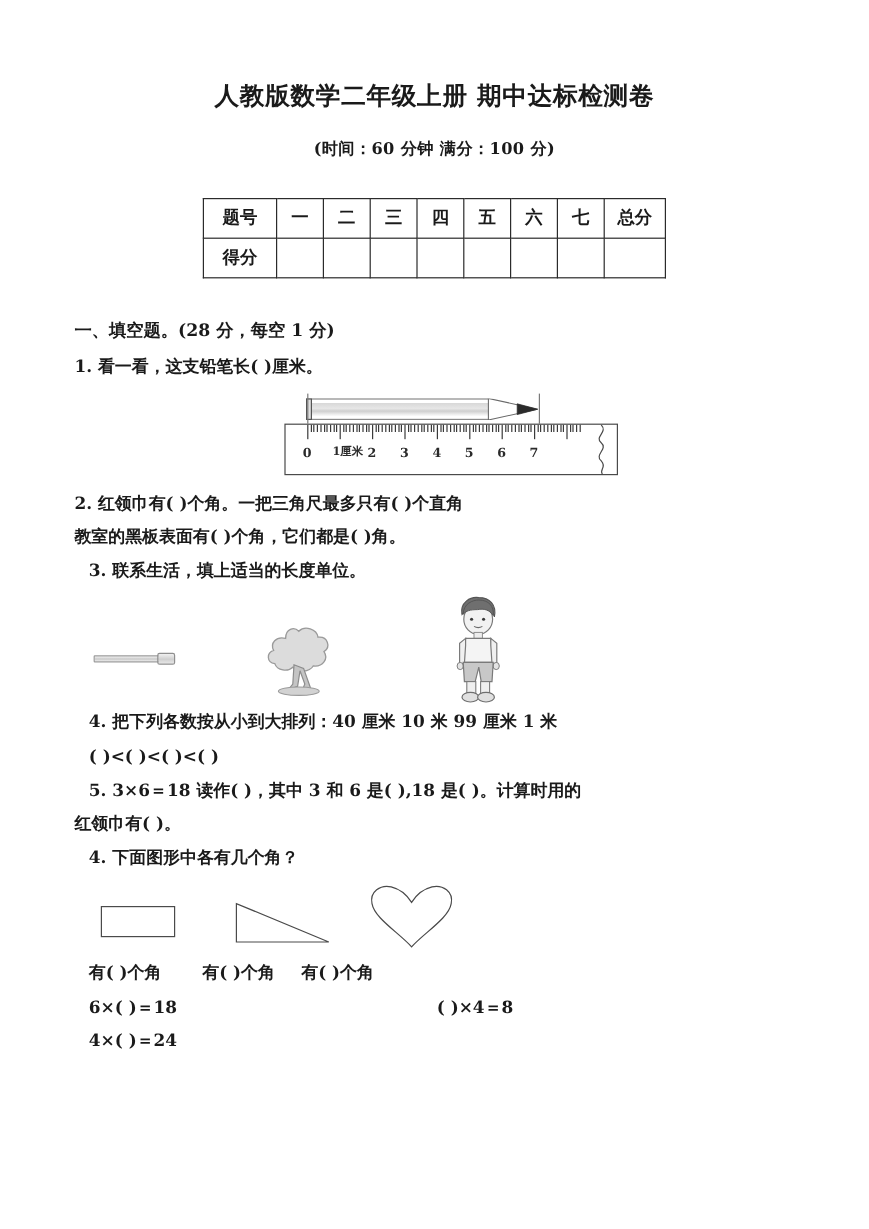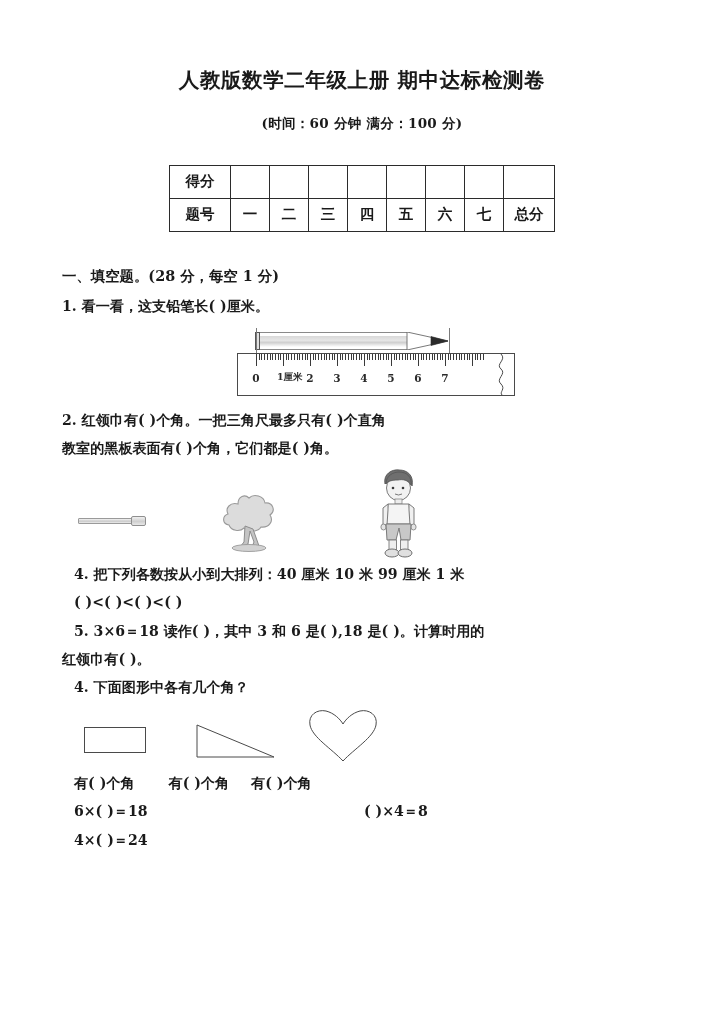--- a/index.html
+++ b/index.html
@@ -282,40 +282,40 @@
 
 <div class="page">
 
   <h1 class="doc-title">人教版数学二年级上册  期中达标检测卷</h1>
   <p class="doc-subtitle">(时间：60 分钟    满分：100 分)</p>
 
   <div class="score-table-wrap">
     <table class="score-table">
       <tbody>
           <tr>
-        <td class="lab">得分</td>
-        <td class="col"></td>
-        <td class="col"></td>
-        <td class="col"></td>
-        <td class="col"></td>
-        <td class="col"></td>
-        <td class="col"></td>
-        <td class="col"></td>
-        <td class="tot"></td>
-      </tr>
-      <tr>
         <td class="lab">题号</td>
         <td class="col">一</td>
         <td class="col">二</td>
         <td class="col">三</td>
         <td class="col">四</td>
         <td class="col">五</td>
         <td class="col">六</td>
         <td class="col">七</td>
         <td class="tot">总分</td>
+      </tr>
+      <tr>
+        <td class="lab">得分</td>
+        <td class="col"></td>
+        <td class="col"></td>
+        <td class="col"></td>
+        <td class="col"></td>
+        <td class="col"></td>
+        <td class="col"></td>
+        <td class="col"></td>
+        <td class="tot"></td>
       </tr>
     </tbody>
       </table>
   </div>
 
   <div class="content">
 
     <p class="sec-head">一、填空题。(28 分，每空 1 分)</p>
 
     <p class="q noindent">1. 看一看，这支铅笔长(      )厘米。</p>
@@ -445,20 +445,21 @@
           <div class="ruler-num" style="left:154px;">5</div>
           <div class="ruler-num" style="left:181px;">6</div>
           <div class="ruler-num" style="left:208px;">7</div>
         </div>
       </div>
     </div>
 
     <p class="q noindent">2. 红领巾有(      )个角。一把三角尺最多只有(      )个直角</p>
     <p class="q noindent">教室的黑板表面有(      )个角，它们都是(     )角。</p>
 
+    <p class="q indent">3. 联系生活，填上适当的长度单位。</p>
 
     <div class="fig-units">
 
       <div class="match">
         <div class="match-stick"></div>
         <div class="match-head"></div>
       </div>
 
       <svg class="tree" width="76" height="80" viewBox="0 0 76 80">
         <path d="M24,30 C16,28 11,34 14,40 C8,42 8,50 15,51 C17,57 26,58 30,54

